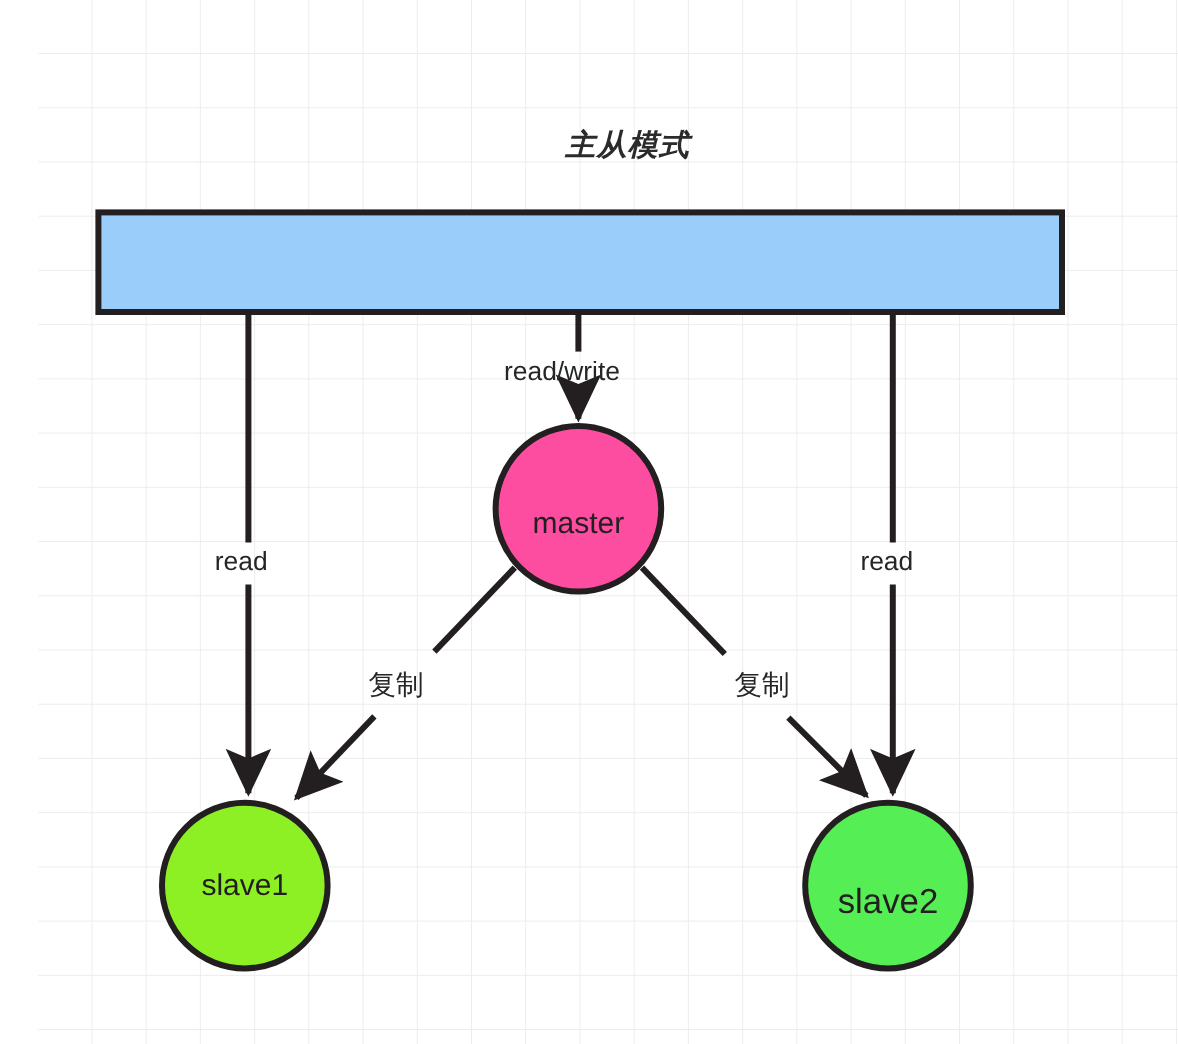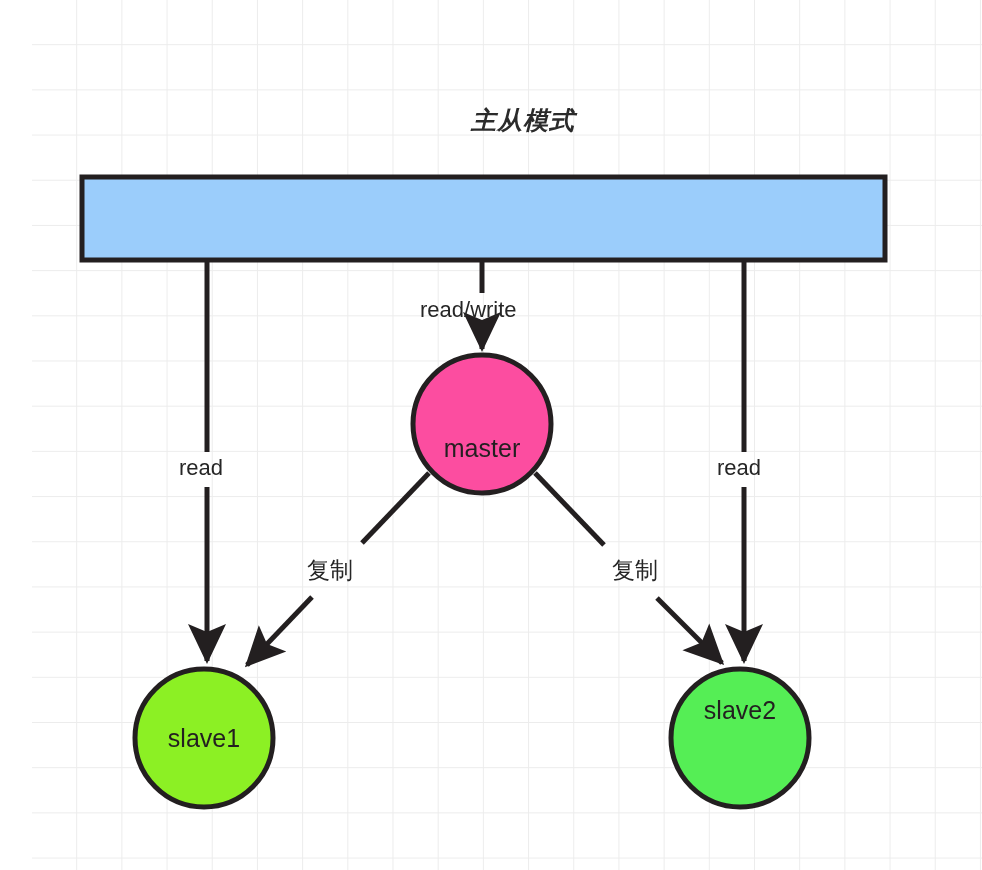--- a/index.html
+++ b/index.html
@@ -47,36 +47,36 @@
     pointer-events: none;
   }
   .client-label {
     left: 50px;
     top: 208px;
     width: 803px;
     font-size: 25px;
   }
   .master-label {
     left: 375px;
-    top: 434px;
+    top: 422px;
     width: 150px;
     font-size: 25px;
   }
   .slave1-label {
     left: 97px;
     top: 724px;
     width: 150px;
     font-size: 25px;
     text-align: center;
   }
   .slave2-label {
     left: 633px;
-    top: 696px;
+    top: 736px;
     width: 150px;
-    font-size: 25px;
+    font-size: 29px;
   }
   .edge-label {
     position: absolute;
     color: #262626;
     font-size: 22px;
     white-space: nowrap;
     background: transparent;
   }
   .lbl-readwrite { left: 388px; top: 297px; }
   .lbl-read-left { left: 147px; top: 455px; }

